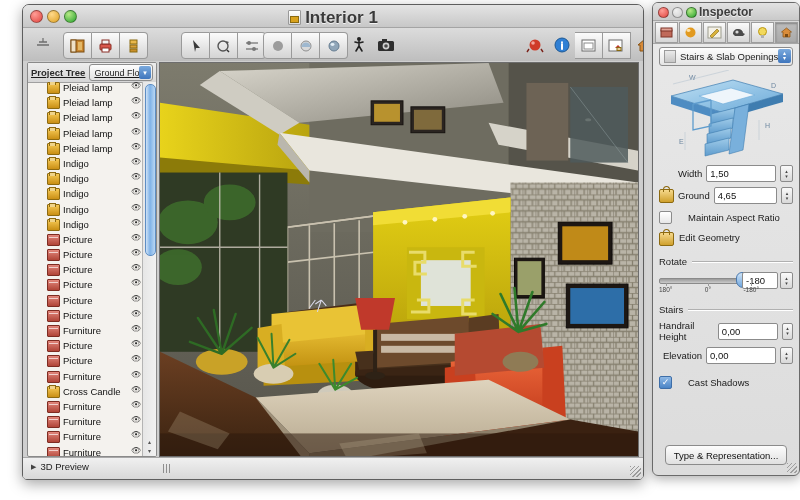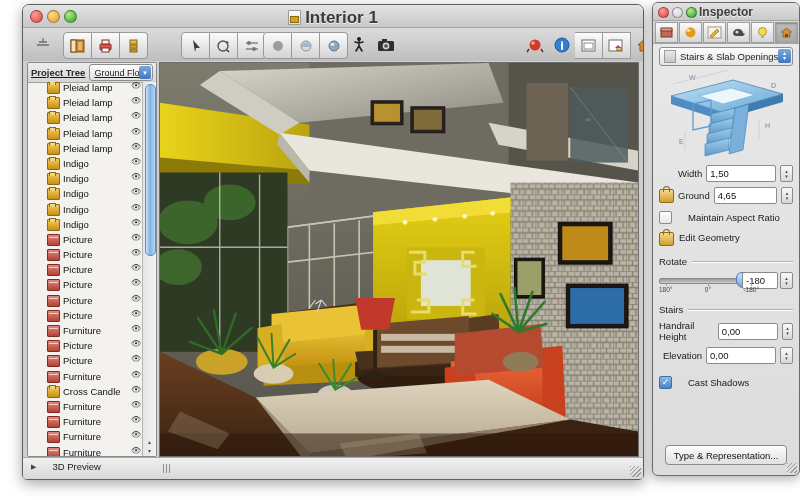--- a/index.html
+++ b/index.html
@@ -126,21 +126,21 @@
     border:1px solid #6d6d6d;overflow:hidden;background:#2b2118;
   }
   .vp-scene{position:absolute;inset:0;}
 
   
   .docbottom{
     position:absolute;left:0;right:0;bottom:0;height:21px;
     background:linear-gradient(#f0f0f0,#d8d8d8);border-top:1px solid #a8a8a8;
   }
   .disclose{
-    position:absolute;left:8px;top:3px;font-size:9.5px;color:#1c1c1c;display:flex;align-items:center;gap:16px;
+    position:absolute;left:8px;top:3px;font-size:9.5px;color:#1c1c1c;display:flex;align-items:center;gap:4px;
   }
   .disclose .tri{font-size:7px;color:#444;}
   .gripdots{
     position:absolute;left:140px;top:6px;width:9px;height:9px;
     background:repeating-linear-gradient(90deg,#8e8e8e 0 1px,transparent 1px 3px);
   }
   .resize-grip{
     position:absolute;right:2px;bottom:2px;width:11px;height:11px;
     background:repeating-linear-gradient(135deg,#9a9a9a 0 1px,transparent 1px 3px);
   }

